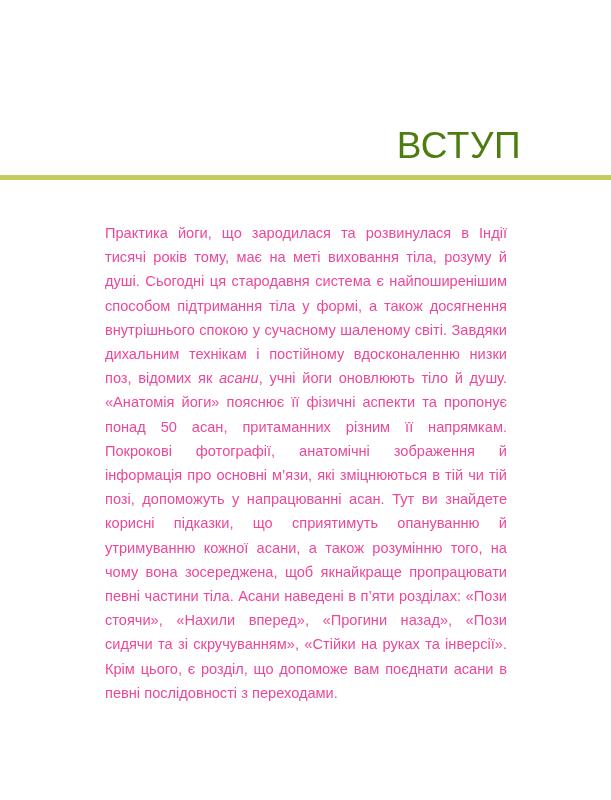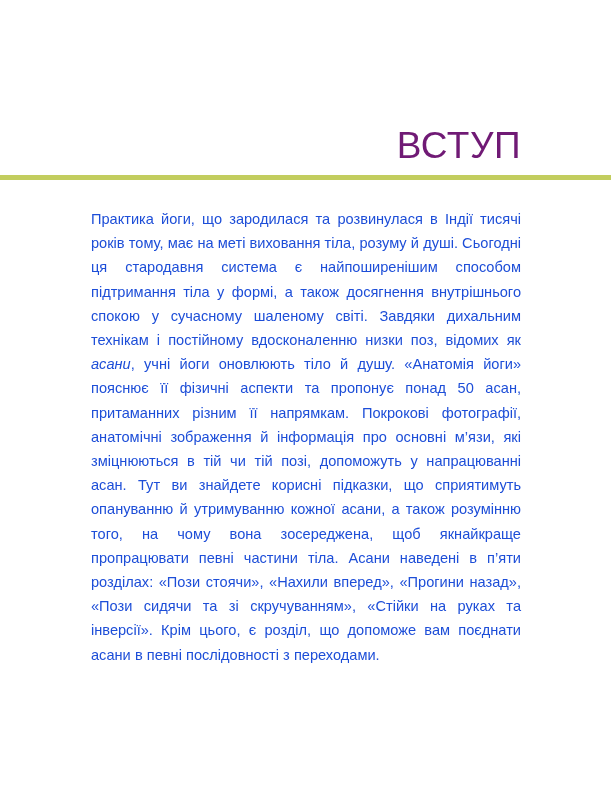--- a/index.html
+++ b/index.html
@@ -36,21 +36,21 @@
     position: absolute;
     top: 127px;
     left: 0;
     width: 521px;
     text-align: right;
     font-family: "Liberation Sans", "DejaVu Sans", sans-serif;
     font-size: 37px;
     font-weight: 400;
     letter-spacing: 0.5px;
     line-height: 1.0;
-    color: #701a75;
+    color: #4d7c0f;
     white-space: nowrap;
   }
 
   .chapter-rule {
     position: absolute;
     top: 175px;
     left: 0;
     width: 611px;
     height: 5px;
     background: #c2cd5e;
@@ -58,25 +58,25 @@
 
   
   .body-column {
     position: absolute;
     top: 207px;
     left: 91px;
     width: 430px;
   }
 
   .body-paragraph {
-    margin: 0;
+    margin: 14px;
     font-family: "Liberation Sans", "DejaVu Sans", sans-serif;
     font-size: 14.6px;
     line-height: 24.2px;
-    color: #1d4ed8;
+    color: #ec4899;
     text-align: justify;
     text-justify: inter-word;
     hyphens: none;
     word-spacing: 0.1px;
   }
 
   .body-paragraph .term-italic {
     font-style: italic;
   }
 </style>

